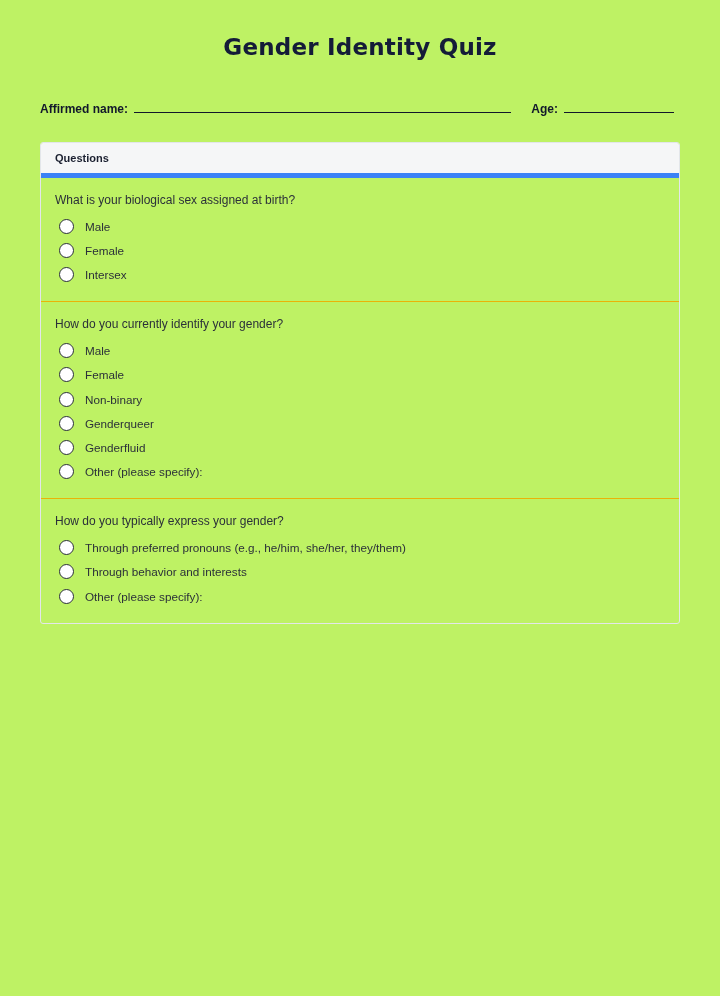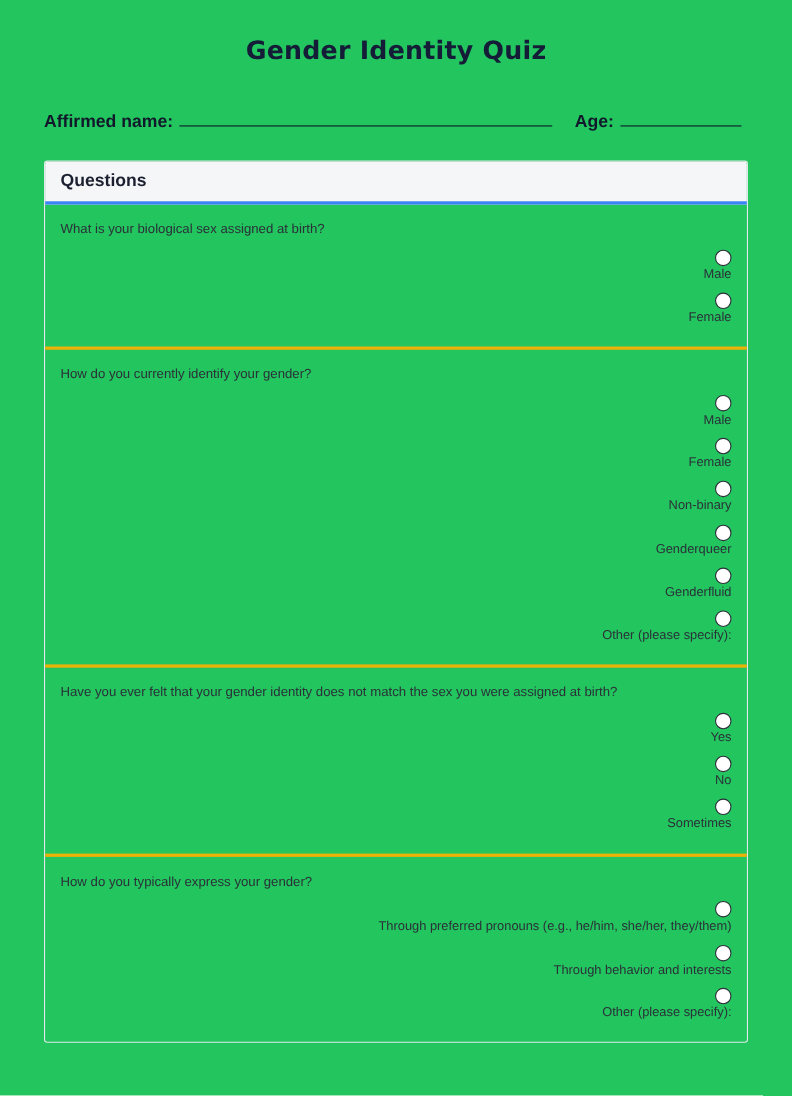--- a/index.html
+++ b/index.html
@@ -13,21 +13,21 @@
     font-family: "Liberation Sans", sans-serif;
     color: #1f2430;
     -webkit-font-smoothing: antialiased;
   }
   .page {
     position: relative;
     width: 720px;
     height: 996px;
     box-sizing: border-box;
     padding: 26px 40px 0 40px;
-    background: #22c55e;
+    background: #bef264;
   }
   .doc-title {
     text-align: center;
     font-size: 23px;
     font-weight: bold;
     color: #141c38;
     letter-spacing: 0.2px;
     margin: 8px 0 0 0;
     font-family: "DejaVu Sans", sans-serif;
   }
@@ -35,21 +35,21 @@
     display: flex;
     align-items: baseline;
     margin-top: 22px;
     font-size: 12px;
     font-weight: bold;
     color: #12182b;
   }
   .field-label {
     white-space: nowrap;
     font-weight: bold;
-    font-size: 16px;
+    font-size: 12px;
   }
   .field-line {
     flex: 1 1 auto;
     border-bottom: 1.4px solid #12182b;
     height: 13px;
     margin: 0 6px;
   }
   .field-line.age-line {
     flex: 0 0 110px;
   }
@@ -65,44 +65,43 @@
     text-align: justify;
   }
   .qcard {
     margin-top: 26px;
     border: 1px solid #e3e6ea;
     border-radius: 3px;
     overflow: hidden;
   }
   .qcard-header {
     background: #f5f6f7;
-    border-bottom: 3px solid #3b82f6;
+    border-bottom: 5px solid #3b82f6;
     padding: 9px 14px;
-    font-size: 16px;
+    font-size: 11px;
     font-weight: bold;
     color: #1b2030;
   }
   .qblock {
     padding: 14px 14px 10px 14px;
-    border-bottom: 3px solid #eab308;
+    border-bottom: 1px solid #eab308;
   }
   .qblock:last-child {
     border-bottom: none;
   }
   .qtext {
     font-size: 12px;
     color: #2b3039;
     margin-bottom: 10px;
     line-height: 1.4;
   }
   .option {
     display: flex;
-    align-items: flex-end;
+    align-items: flex-start;
     margin: 0 0 9px 4px;
-    flex-direction: column;
   }
   .radio {
     width: 15px;
     height: 15px;
     border: 1.7px solid #2b3039;
     border-radius: 50%;
     box-sizing: border-box;
     flex: 0 0 auto;
     background: #fff;
   }
@@ -134,20 +133,24 @@
     <div class="qblock">
       <div class="qtext">What is your biological sex assigned at birth?</div>
       <div class="option">
         <span class="radio"></span>
         <span class="opt-label">Male</span>
       </div>
       <div class="option">
         <span class="radio"></span>
         <span class="opt-label">Female</span>
       </div>
+      <div class="option">
+        <span class="radio"></span>
+        <span class="opt-label">Intersex</span>
+      </div>
     </div>
 
     <div class="qblock">
       <div class="qtext">How do you currently identify your gender?</div>
       <div class="option">
         <span class="radio"></span>
         <span class="opt-label">Male</span>
       </div>
       <div class="option">
         <span class="radio"></span>
@@ -164,35 +167,20 @@
       <div class="option">
         <span class="radio"></span>
         <span class="opt-label">Genderfluid</span>
       </div>
       <div class="option">
         <span class="radio"></span>
         <span class="opt-label">Other (please specify):</span>
       </div>
     </div>
 
-    <div class="qblock">
-      <div class="qtext">Have you ever felt that your gender identity does not match the sex you were assigned at birth?</div>
-      <div class="option">
-        <span class="radio"></span>
-        <span class="opt-label">Yes</span>
-      </div>
-      <div class="option">
-        <span class="radio"></span>
-        <span class="opt-label">No</span>
-      </div>
-      <div class="option">
-        <span class="radio"></span>
-        <span class="opt-label">Sometimes</span>
-      </div>
-    </div>
 
     <div class="qblock">
       <div class="qtext">How do you typically express your gender?</div>
       <div class="option">
         <span class="radio"></span>
         <span class="opt-label">Through preferred pronouns (e.g., he/him, she/her, they/them)</span>
       </div>
       <div class="option">
         <span class="radio"></span>
         <span class="opt-label">Through behavior and interests</span>

